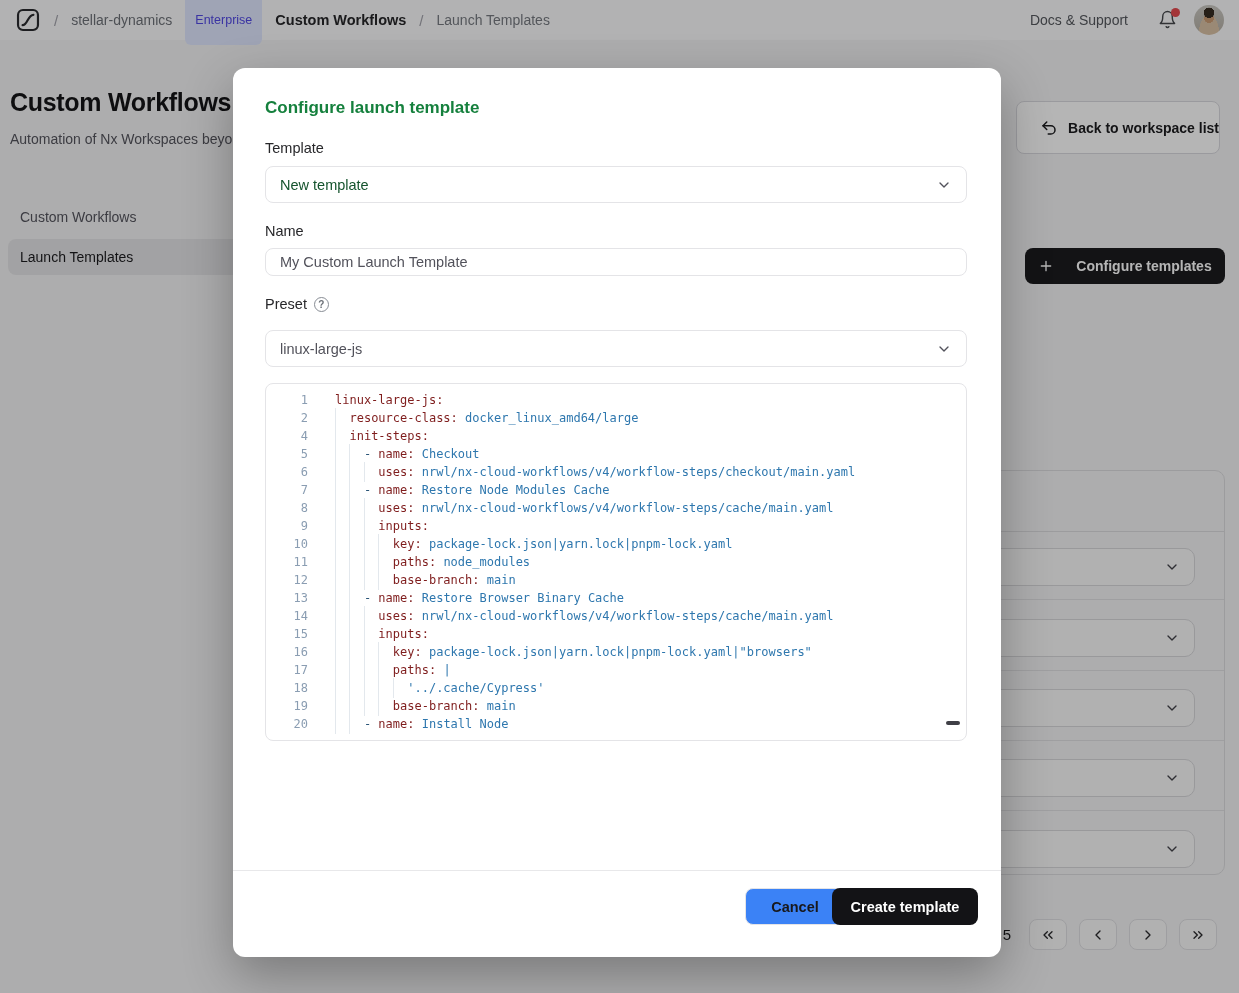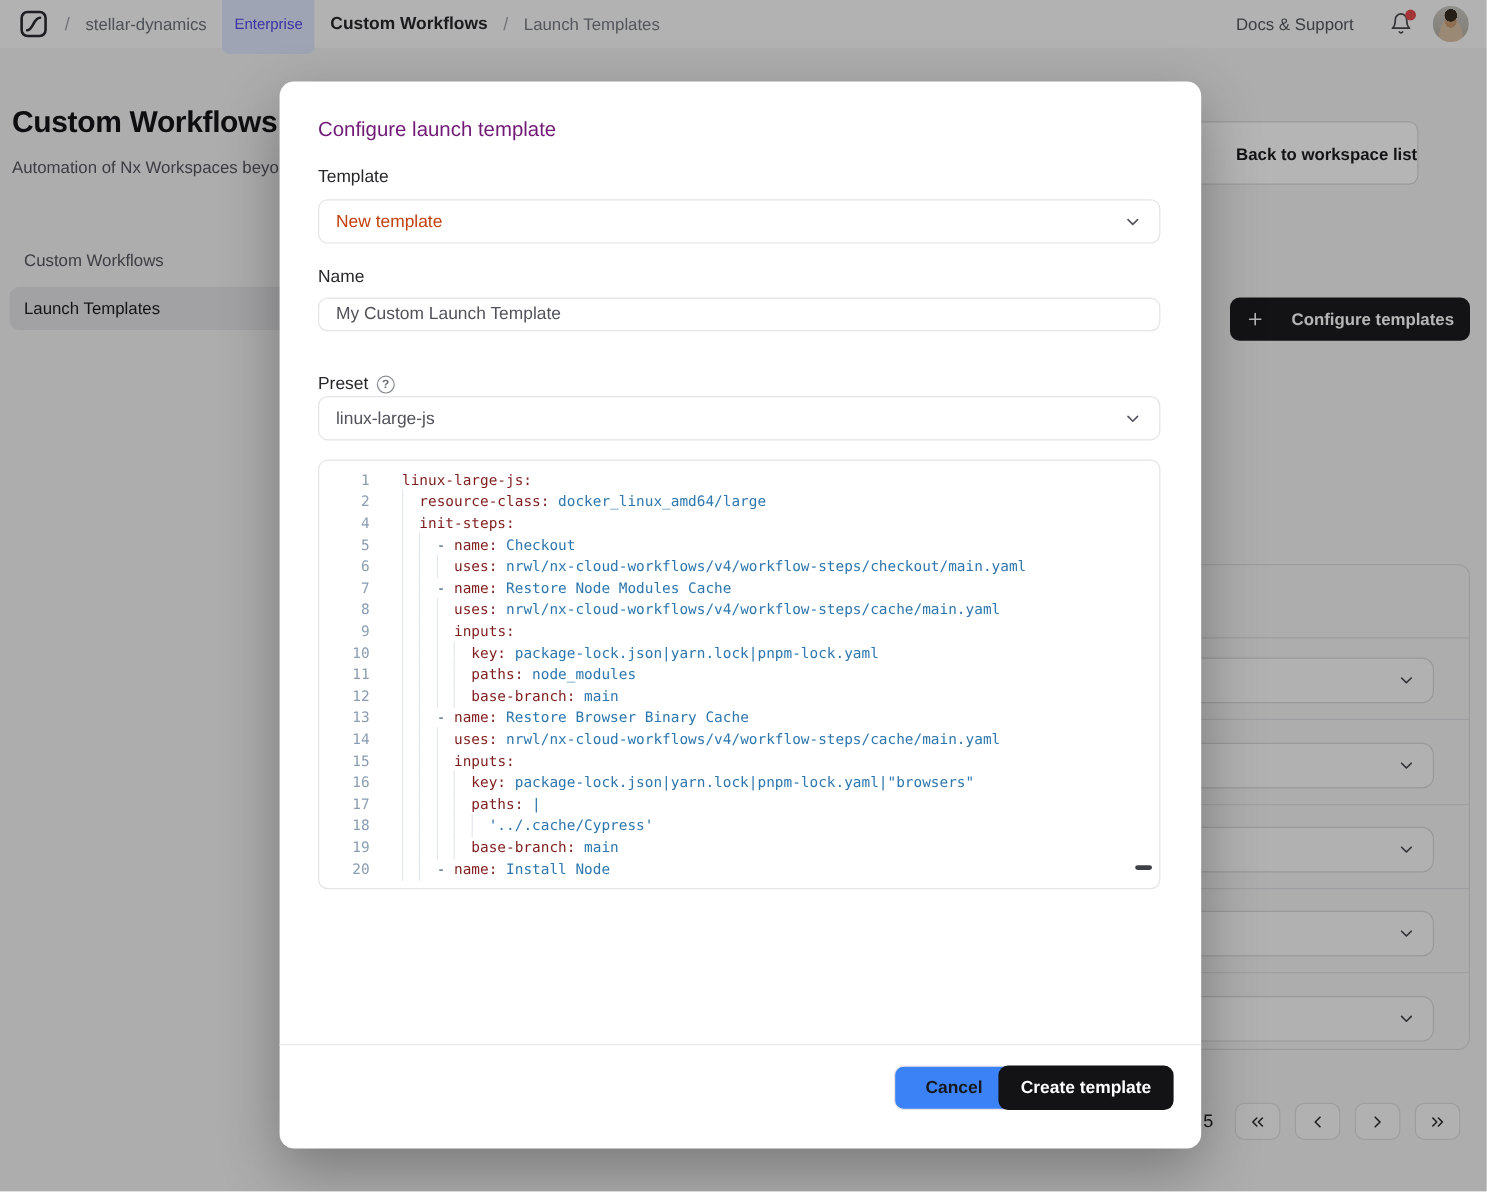--- a/index.html
+++ b/index.html
@@ -34,23 +34,23 @@
     background:
       radial-gradient(circle at 50% 26%, #33291f 0 19%, rgba(51,41,31,0) 20%),
       radial-gradient(circle at 50% 44%, #c99a72 0 21%, rgba(201,154,114,0) 22%),
       radial-gradient(ellipse at 50% 100%, #d9c0a4 0 48%, rgba(217,192,164,0) 49%),
       linear-gradient(180deg,#cac8c3,#b4aea3);
   }
   
   .page-title { position:absolute; left:10px; top:88px; font-size:25px; font-weight:700; color:#111113; letter-spacing:-0.3px; }
   .page-subtitle { position:absolute; left:10px; top:131px; font-size:14px; color:#52525b; white-space:nowrap; width:230px; overflow:hidden; }
   .back-btn {
-    position:absolute; left:978px; top:101px; width:204px; height:53px;
+    position:absolute; left:1016px; top:101px; width:204px; height:53px;
     background:#ffffff; border:1px solid #d9d9de; border-radius:8px;
-    display:flex; align-items:center; justify-content:space-between; gap:10px;
+    display:flex; align-items:center; justify-content:flex-end; gap:10px;
     font-size:14px; font-weight:600; color:#18181b; cursor:pointer;
   }
   .tab-inactive { position:absolute; left:20px; top:209px; font-size:14px; color:#52525b; cursor:pointer; }
   .tab-active {
     position:absolute; left:8px; top:239px; width:270px; height:36px;
     background:#e4e4e7; border-radius:8px; display:flex; align-items:center;
     padding-left:12px; font-size:14px; color:#18181b; cursor:pointer;
   }
   .configure-btn {
     position:absolute; left:1025px; top:248px; width:200px; height:36px;
@@ -81,35 +81,35 @@
     cursor:pointer; padding:0;
   }
   
   .backdrop { position:absolute; inset:0; background:rgba(9,9,11,0.30); z-index:10; }
   
   .modal {
     position:absolute; left:233px; top:68px; width:768px; height:889px;
     background:#fff; border-radius:12px; z-index:20;
     box-shadow:0 18px 50px rgba(0,0,0,0.30);
   }
-  .modal-title { position:absolute; left:32px; top:30px; font-size:17px; font-weight:400; color:#701a75; }
+  .modal-title { position:absolute; left:32px; top:30px; font-size:17px; font-weight:700; color:#15803d; }
   .field-label { position:absolute; left:32px; font-size:14.5px; font-weight:500; color:#27272a; display:flex; align-items:center; }
   .help-icon {
     display:inline-flex; align-items:center; justify-content:center;
     width:15px; height:15px; border:1.3px solid #878c94; border-radius:50%;
     font-size:10px; color:#6b7077; margin-left:7px; font-weight:600; cursor:pointer;
   }
   .sel, .txt-input {
     position:absolute; left:32px; width:702px; height:37px;
     border:1px solid #e4e4e7; border-radius:8px; background:#fff;
     display:flex; align-items:center; padding:0 14px; font-size:14.5px;
     cursor:pointer;
   }
   .sel .chev { margin-left:auto; }
-  .placeholder-gray { color:#c2410c; }
+  .placeholder-gray { color:#14532d; }
   .value-gray { color:#52525b; }
   
   .editor {
     position:absolute; left:32px; top:315px; width:702px; height:358px;
     border:1px solid #e4e4e7; border-radius:8px; background:#fff;
     overflow:hidden; padding-top:7px;
     font-family:"DejaVu Sans Mono", monospace; font-size:12px; line-height:18px;
     cursor:text;
   }
   .cl { height:18px; white-space:pre; }
@@ -280,21 +280,21 @@
           <path d="m6 9 6 6 6-6"></path>
         </svg>
     </span>
   </div>
 
   <label class="field-label" style="top:155px;">Name</label>
   <div class="txt-input" style="top:180px; height:28px; cursor:text;">
     <span class="value-gray">My Custom Launch Template</span>
   </div>
 
-  <label class="field-label" style="top:244px;">
+  <label class="field-label" style="top:228px;">
     <span>Preset</span>
     <span class="help-icon">?</span>
   </label>
   <div class="sel" style="top:262px;">
     <span class="value-gray">linux-large-js</span>
     <span class="chev">
       <svg width="16" height="16" viewBox="0 0 24 24" fill="none" stroke="#52525b" stroke-width="2" stroke-linecap="round" stroke-linejoin="round">
           <path d="m6 9 6 6 6-6"></path>
         </svg>
     </span>

